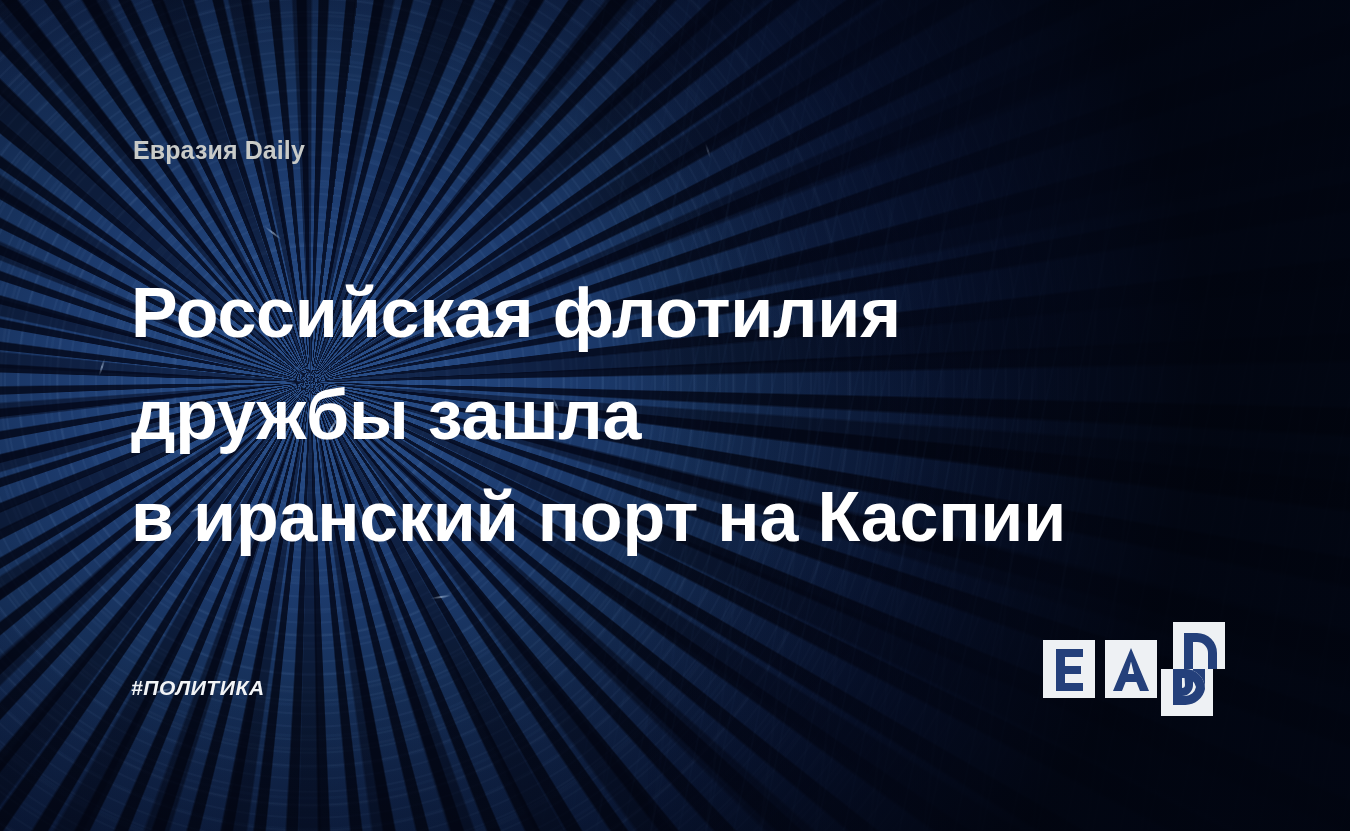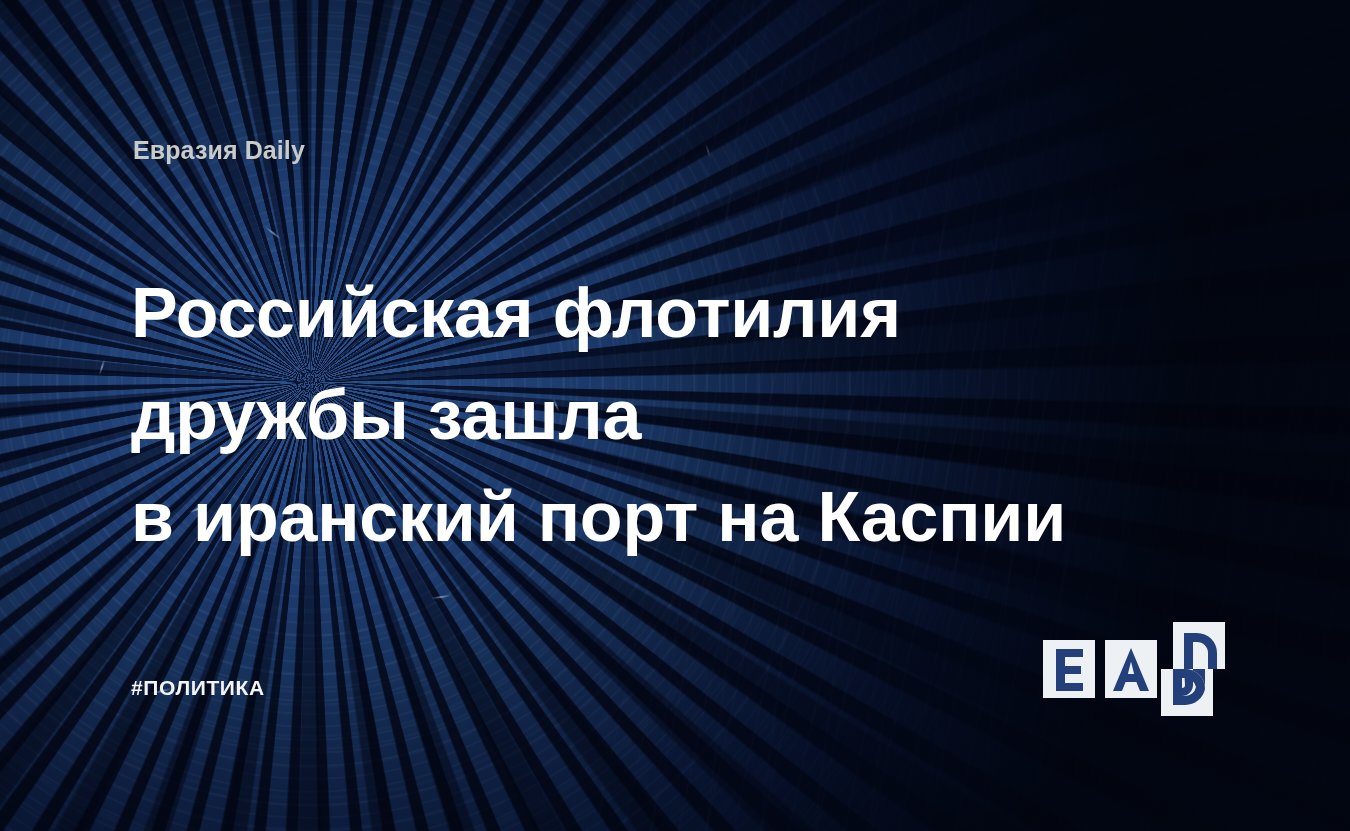--- a/index.html
+++ b/index.html
@@ -178,20 +178,21 @@
 
   .tag {
     position: absolute;
     left: 131px;
     top: 676px;
     font-size: 21px;
     font-weight: 700;
     letter-spacing: 0.6px;
     color: #f2f4f6;
     white-space: nowrap;
+    font-style: italic;
   }
 
   
   .logo {
     position: absolute;
     left: 1043px;
     top: 622px;
     width: 182px;
     height: 92px;
   }

